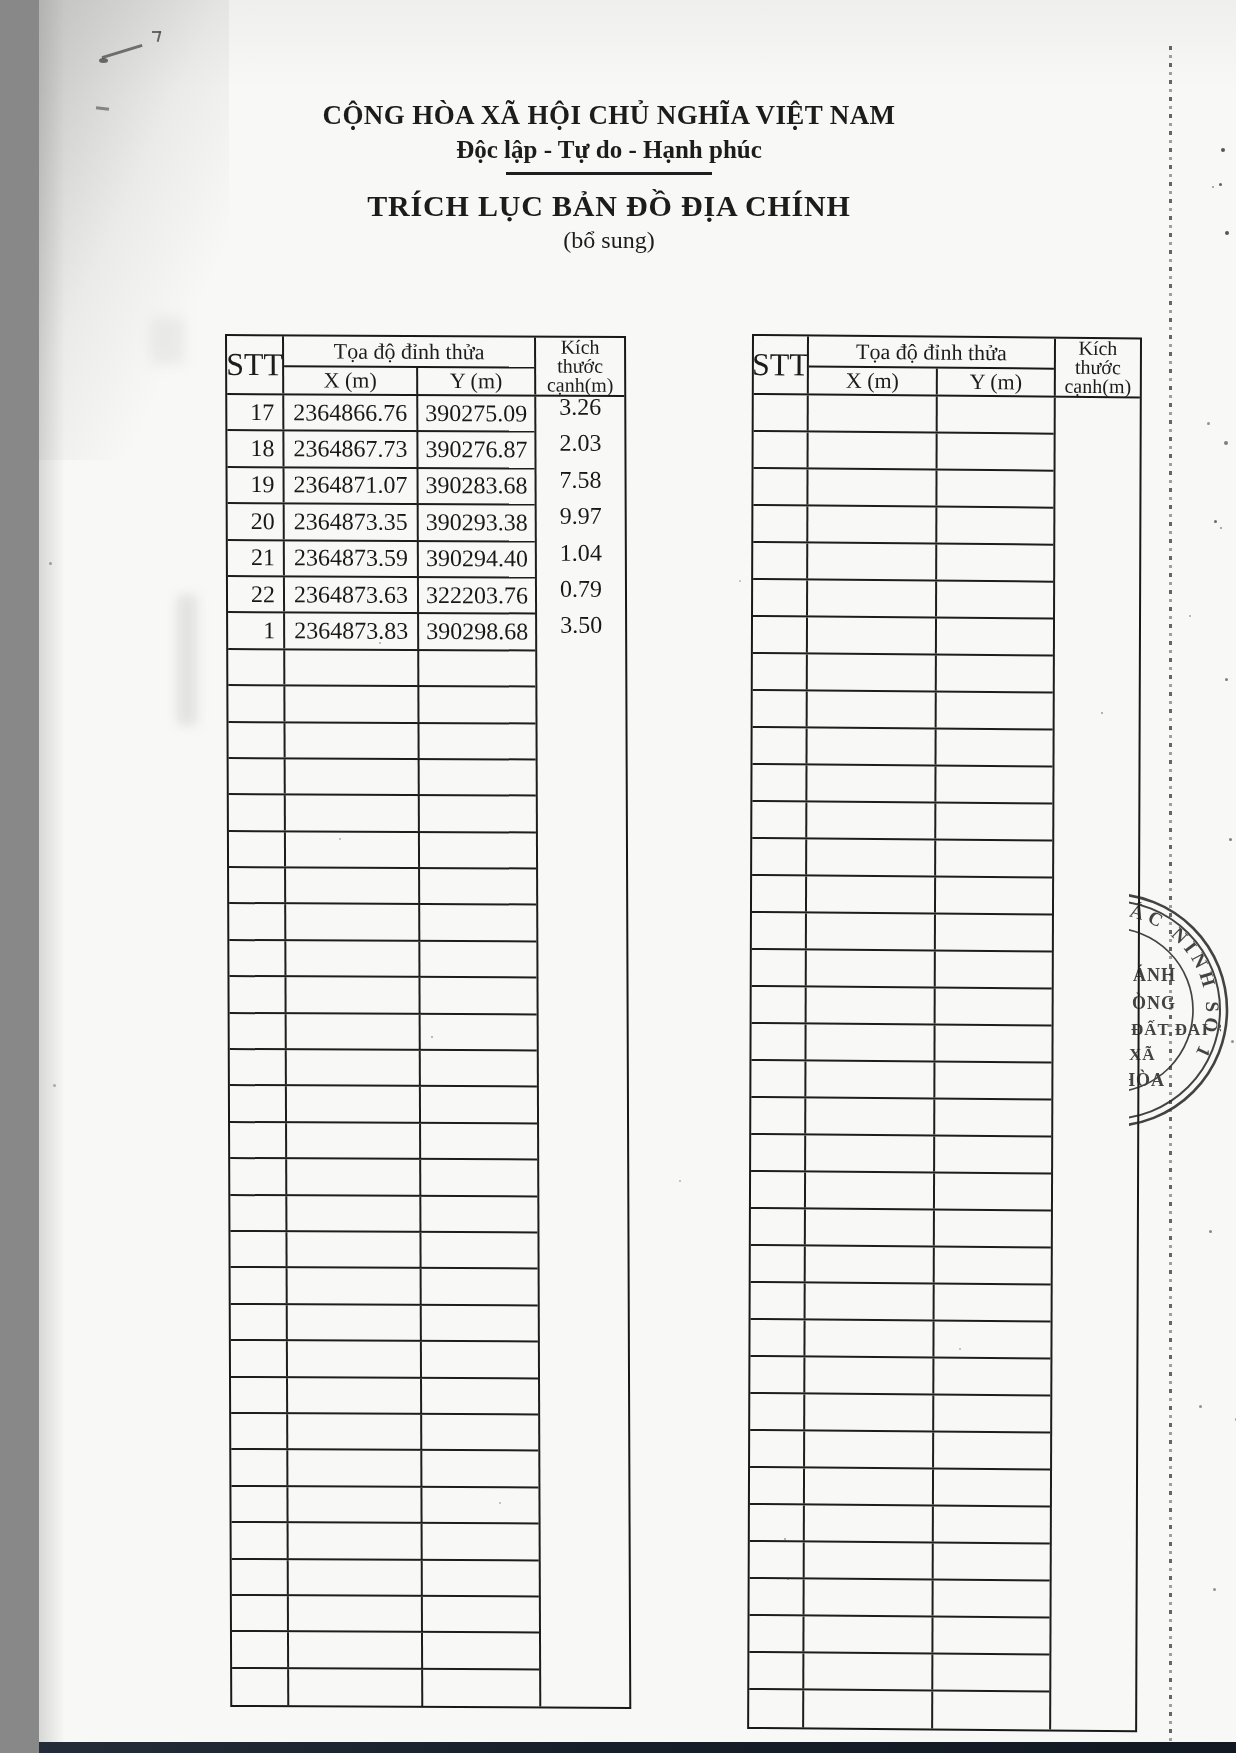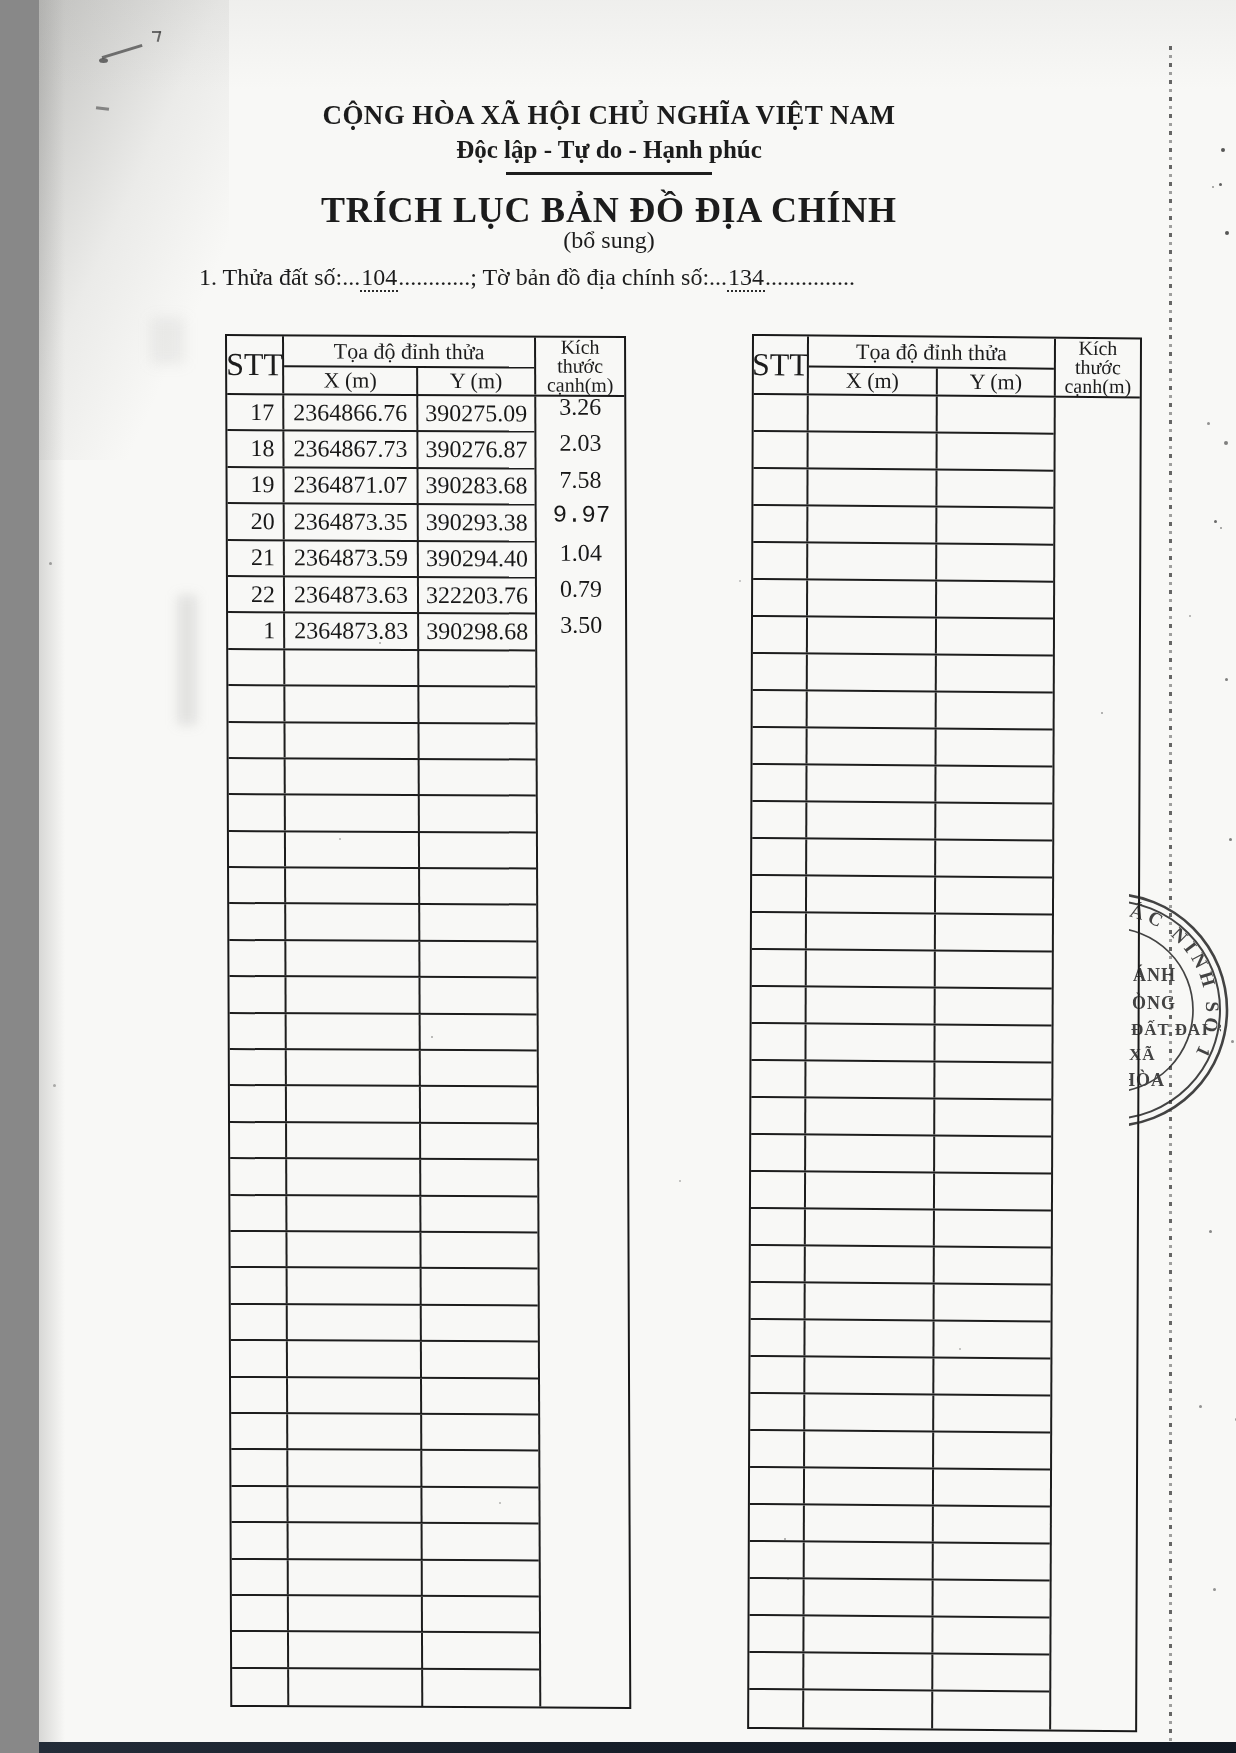--- a/index.html
+++ b/index.html
@@ -29,21 +29,21 @@
   .pm-a { left:62px; top:50px; width:42px; height:2.5px; transform: rotate(-17deg); opacity:.75; }
   .pm-a2 { left:60px; top:58px; width:9px; height:5px; border-radius:50%; opacity:.8; }
   .pm-b1 { left:113px; top:31px; width:9px; height:2px; opacity:.8; }
   .pm-b2 { left:119px; top:31px; width:2px; height:11px; transform: rotate(14deg); opacity:.8; }
   .pm-c { left:57px; top:107px; width:13px; height:3px; transform: rotate(7deg); opacity:.6; }
 
   .doc-header { position:absolute; left:0; top:0; width:1140px; text-align:center; }
   .nat1 { position:absolute; left:0; top:100px; width:100%; font-size:27px; font-weight:bold; letter-spacing:.4px; }
   .nat2 { position:absolute; left:0; top:136px; width:100%; font-size:25px; font-weight:bold; }
   .nat-underline { position:absolute; left:467px; top:172px; width:206px; height:2.6px; background:#1e1e1e; }
-  .doc-title { position:absolute; left:0; top:189px; width:100%; font-size:36px; font-weight:bold; letter-spacing:.8px; }
+  .doc-title { position:absolute; left:0; top:189px; width:100%; font-size:30px; font-weight:bold; letter-spacing:.8px; }
   .doc-subtitle { position:absolute; left:0; top:227px; width:100%; font-size:24px; }
 
   .parcel-line { position:absolute; left:160px; top:264px; font-size:24px; white-space:nowrap; }
   .parcel-line .num { border-bottom: 2.6px dotted #2b2b2b; padding:0 1px; }
 
   
   .ctable { position:absolute; border:2.5px solid #191919; transform-origin: 0 0; }
   .thead { display:flex; height:59px; border-bottom:2.3px solid #191919; }
   .h-stt { width:var(--w0); border-right:2.2px solid #191919; display:flex; align-items:center;
     justify-content:center; font-size:32px; }
@@ -96,21 +96,20 @@
   <div class="penmark pm-c"></div>
 
   <div class="doc-header">
     <div class="nat1">CỘNG HÒA XÃ HỘI CHỦ NGHĨA VIỆT NAM</div>
     <div class="nat2">Độc lập - Tự do - Hạnh phúc</div>
     <div class="nat-underline"></div>
     <div class="doc-title">TRÍCH LỤC BẢN ĐỒ ĐỊA CHÍNH</div>
     <div class="doc-subtitle">(bổ sung)</div>
   </div>
 
-  <div class="parcel-line"><span>1. Thửa đất số:</span><span>...</span><span class="num">104</span><span>............</span><span>; </span><span>Tờ bản đồ địa chính số:</span><span>...</span><span class="num">134</span><span>...............</span></div>
 
   <div class="ctable" id="tableL" style="left:186px; top:334px; --w0:57px; --w1:134px; --w2:116px; --rowh:36.4px; width:401px; transform: skewX(0.5deg) rotate(0.28deg);">
     <div class="thead">
       <div class="h-stt">STT</div>
       <div class="h-mid">
         <div class="h-group">Tọa độ đỉnh thửa</div>
         <div class="h-xy">
           <div class="h-x">X (m)</div>
           <div class="h-y">Y (m)</div>
         </div>
@@ -301,21 +300,21 @@
           <div class="row">
             <div class="c c0"></div>
             <div class="c c1"></div>
             <div class="c c2"></div>
           </div>
         </div>
       <div class="sizecol">
           <div class="edgeval" style="top: -8px;">3.26</div>
           <div class="edgeval" style="top: 28.4px;">2.03</div>
           <div class="edgeval" style="top: 64.8px; font-family: Liberation Serif, serif;">7.58</div>
-          <div class="edgeval" style="top: 101.2px; font-family: Liberation Mono, monospace;">9.97</div>
+          <div class="edgeval" style="top: 101.2px;">9.97</div>
           <div class="edgeval" style="top: 137.6px;">1.04</div>
           <div class="edgeval" style="top: 174px;">0.79</div>
           <div class="edgeval" style="top: 210.4px;">3.50</div>
         </div>
     </div>
   </div>
 
   <div class="ctable" id="tableR" style="left:713px; top:334px; --w0:55px; --w1:129px; --w2:116px; --rowh:37px; width:390px; transform: skewX(0.3deg) rotate(0.5deg);">
     <div class="thead">
       <div class="h-stt">STT</div>

